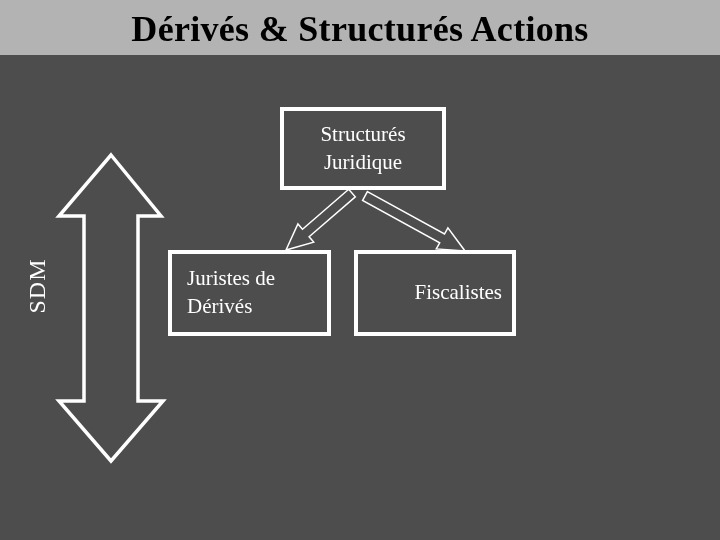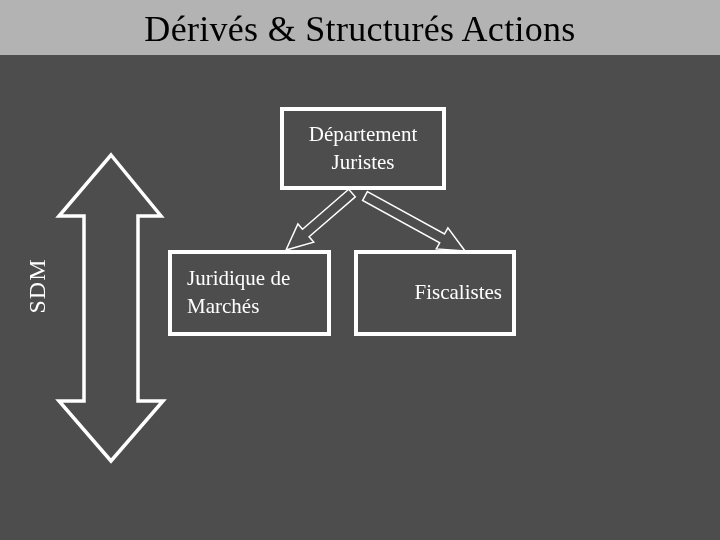--- a/index.html
+++ b/index.html
@@ -23,21 +23,21 @@
     height: 55px;
     background: var(--title-bar, #b3b3b3);
     display: flex;
     align-items: center;
     justify-content: center;
   }
   .slide-title {
     margin: 16px;
     padding-top: 3px;
     font-size: 36px;
-    font-weight: normal;
+    font-weight: bold;
     color: var(--title-text, #000000);
     letter-spacing: 0.3px;
     white-space: nowrap;
   }
   .org-box {
     position: absolute;
     box-sizing: border-box;
     border: 4px solid var(--shape-outline, #ffffff);
     color: var(--shape-text, #ffffff);
     font-size: 21px;
@@ -116,24 +116,24 @@
   <svg class="arrow-layer" viewBox="0 0 720 540">
 
     <polygon class="arrow-outline arrow-big" points="111,155 161,216 138,216 138,401 163,401 111,461 59,401 84,401 84,216 59,216"></polygon>
 
     <polygon class="arrow-outline arrow-connector" points="348.7,189.2 302.5,229.2 297.9,223.9 286,250 313.7,242.1 309.1,236.8 355.3,196.8"></polygon>
 
     <polygon class="arrow-outline arrow-connector" points="367.4,191.6 444.5,234.0 447.9,227.9 465,251 436.3,248.9 439.7,242.8 362.6,200.4"></polygon>
   </svg>
 
   <div class="org-box root">
-    <span>Département Juristes</span>
+    <span>Structurés Juridique</span>
   </div>
 
   <div class="org-box child-left">
-    <span>Juridique de Marchés</span>
+    <span>Juristes de Dérivés</span>
   </div>
 
   <div class="org-box child-right">
     <span>Fiscalistes</span>
   </div>
 
 </div>
 
 </body></html>

